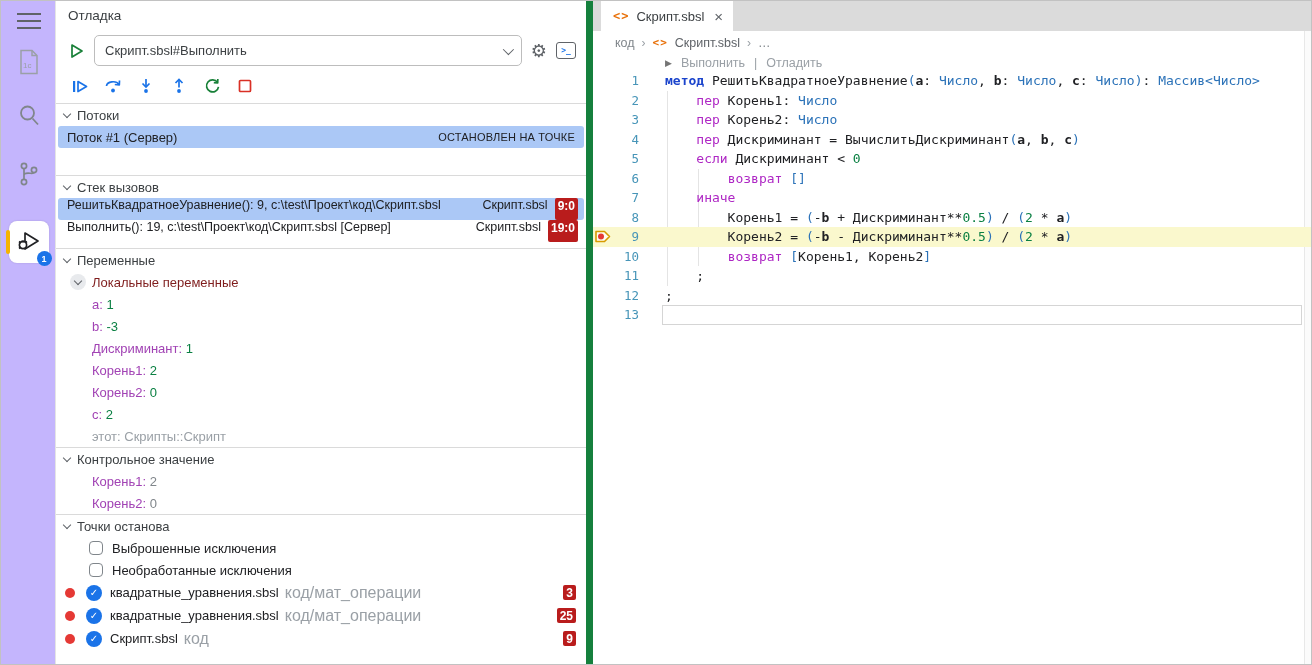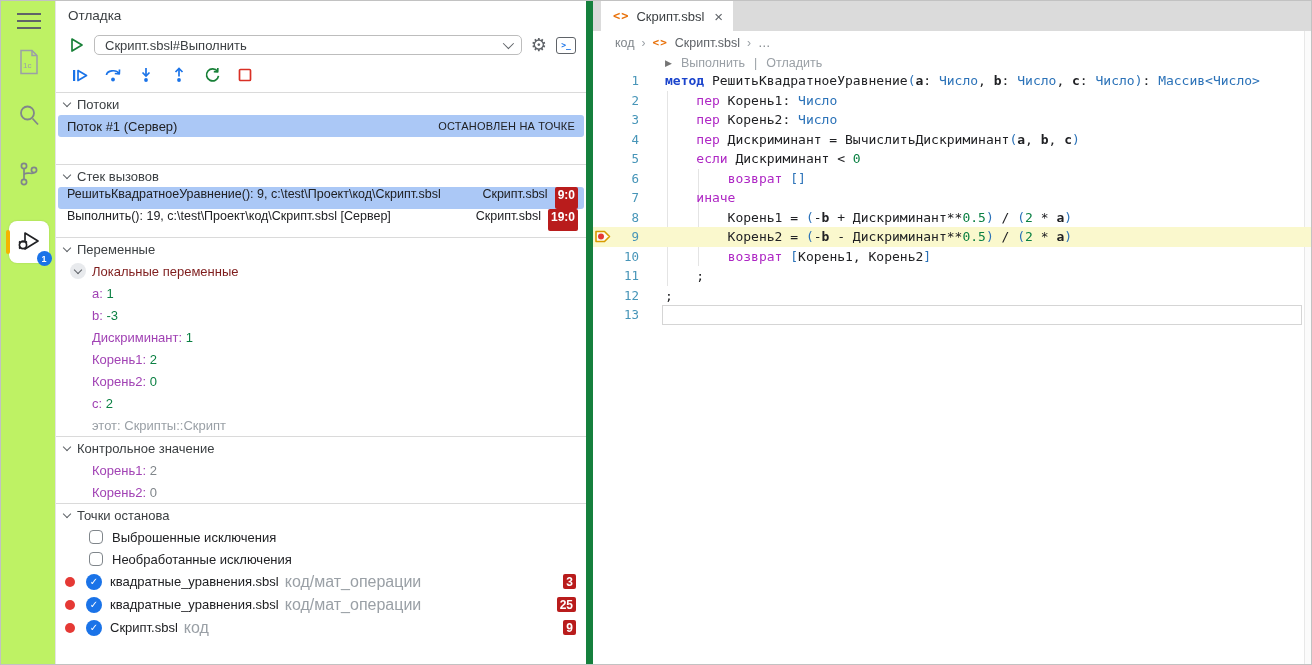--- a/index.html
+++ b/index.html
@@ -4,37 +4,37 @@
 <style>
   * { box-sizing: border-box; margin: 0; padding: 0; }
   html,body { width:1312px; height:665px; }
   body {
     font-family: "Liberation Sans", sans-serif;
     background:#fff; color:#202124; overflow:hidden; position:relative;
     border:1px solid #C2C2C2;
   }
   
   .activity-bar { position:absolute; left:0; top:0; width:55px; height:100%;
-    background:#bef264; border-right:1px solid #E4E4E4; }
+    background:#c4b5fd; border-right:1px solid #E4E4E4; }
   .ab-item { width:55px; display:flex; justify-content:center; align-items:center; position:absolute; }
   .hamburger { top:12px; flex-direction:column; gap:5px; cursor:pointer; }
   .hamburger div { width:24px; height:2px; background:#5F6368; }
   .ab-file { top:48px; } .ab-search { top:102px; } .ab-branch { top:160px; }
   .ab-debug { top:220px; }
   .debug-tile { position:relative; width:40px; height:42px; background:#fff; border-radius:8px;
      display:flex; align-items:center; justify-content:center; box-shadow:0 0 2px rgba(0,0,0,.15); }
   .debug-accent { position:absolute; left:-3px; top:9px; width:4px; height:24px; background:#F5B400; border-radius:2px; }
   .debug-badge { position:absolute; right:-3px; bottom:-3px; width:15px; height:15px; border-radius:50%;
      background:#1A73E8; color:#fff; font-size:9px; display:flex; align-items:center; justify-content:center; font-weight:bold; }
   
   .debug-panel { position:absolute; left:55px; top:0; width:537px; height:100%; background:#fff;
      border-right:7px solid #15803d; display:flex; flex-direction:column; }
   .dp-header { padding:7px 12px 2px; font-size:13.5px; color:#3C4043; }
   .dp-run { display:flex; align-items:center; gap:9px; padding:10px 10px 4px 12px; }
-  .run-select { flex:1; height:20px; border:1px solid #BDBDBD; border-radius:5px; display:flex;
+  .run-select { flex:1; height:31px; border:1px solid #BDBDBD; border-radius:5px; display:flex;
      align-items:center; padding:0 10px; font-size:13px; color:#3C4043; background:#fff; cursor:pointer; }
   .run-select .sel-text { flex:1; }
   .chev { width:8px; height:8px; border-right:1.6px solid #5F6368; border-bottom:1.6px solid #5F6368;
      transform:rotate(45deg) translateY(-2px); flex:none; }
   .icon-btn { cursor:pointer; display:flex; align-items:center; justify-content:center; }
   .gear { font-size:18px; color:#5F6368; line-height:1; }
   .term { width:20px; height:17px; border:1.6px solid #5F6368; border-radius:3px; font-family:"DejaVu Sans Mono",monospace;
      font-size:8px; font-weight:bold; color:#1A73E8; display:flex; align-items:center; justify-content:center; letter-spacing:0; }
   .dp-toolbar { display:flex; gap:15px; padding:8px 0 9px 15px; align-items:center; }
   .dp-toolbar .icon-btn { width:18px; height:16px; }

